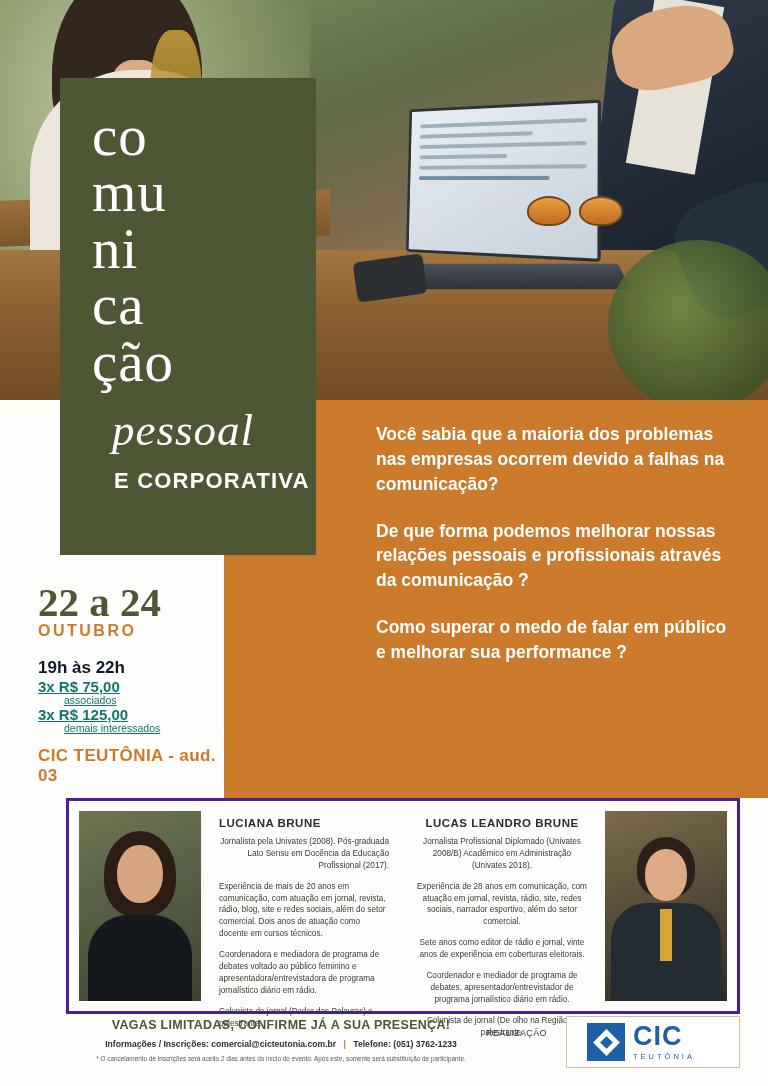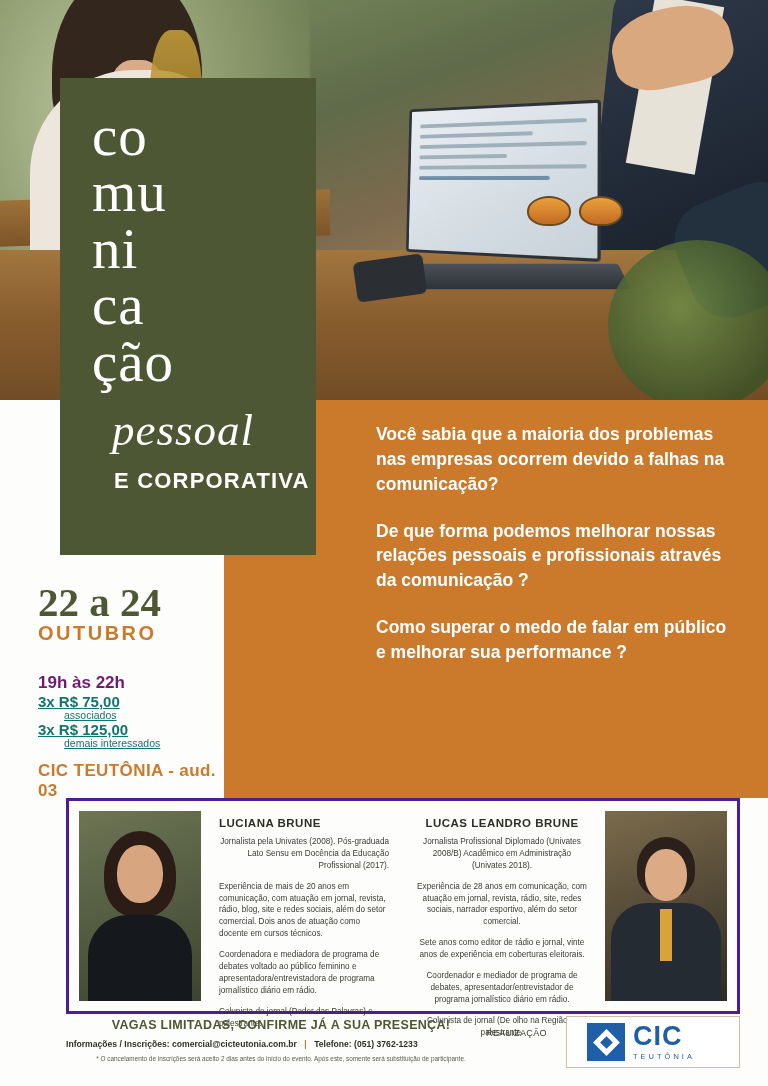--- a/index.html
+++ b/index.html
@@ -152,25 +152,25 @@
     font-size: 22px; font-weight: bold; letter-spacing: 1.2px; margin-top: 12px; margin-left: 22px;
   }
 
   
   .dateblock { position: absolute; left: 38px; top: 578px; width: 200px; }
   .dates {
     font-family: "Liberation Serif", serif;
     font-size: 41px; font-weight: bold; color: #4e5733; letter-spacing: 0px;
   }
   .month {
-    font-size: 20px; font-weight: bold; color: #cb7a2c; letter-spacing: 2.5px;
+    font-size: 16px; font-weight: bold; color: #cb7a2c; letter-spacing: 2.5px;
     margin-top: -4px;
   }
   .hours {
-    margin-top: 28px; font-size: 17px; font-weight: bold; color: #701a75;
+    margin-top: 18px; font-size: 17px; font-weight: bold; color: #0f172a;
   }
   .price { color: #0f766e; text-decoration: underline; }
   .price .line { font-size: 15px; font-weight: bold; }
   .price .sub { font-size: 10.5px; margin-left: 26px; margin-top: -1px; }
   .venue {
     margin-top: 12px; font-size: 17px; font-weight: bold; color: #cb7a2c; letter-spacing: .4px;
   }
 
   
   .speakers {
@@ -204,21 +204,21 @@
   
   .footer {
     position: absolute; left: 66px; top: 1014px; width: 674px; height: 62px;
   }
   .footer-left { position: absolute; left: 0; top: 0; width: 430px; }
   .vagas {
     font-size: 12.5px; font-weight: bold; color: #4e5733; letter-spacing: .3px;
     text-align: center; margin-top: 4px;
   }
   .contact {
-    margin-top: 7px; font-size: 8.6px; font-weight: bold; color: #2f2f2a; text-align: left;
+    margin-top: 7px; font-size: 8.6px; font-weight: bold; color: #2f2f2a; text-align: center;
   }
   .contact .sep { color: #cb7a2c; margin: 0 5px; }
   .note {
     margin-top: 6px; font-size: 6.4px; color: #5a5a52; text-align: center;
   }
   .realizacao {
     position: absolute; left: 420px; top: 14px; font-size: 9px; font-weight: normal;
     color: #3a3a33; letter-spacing: .4px;
   }
   .logo {

